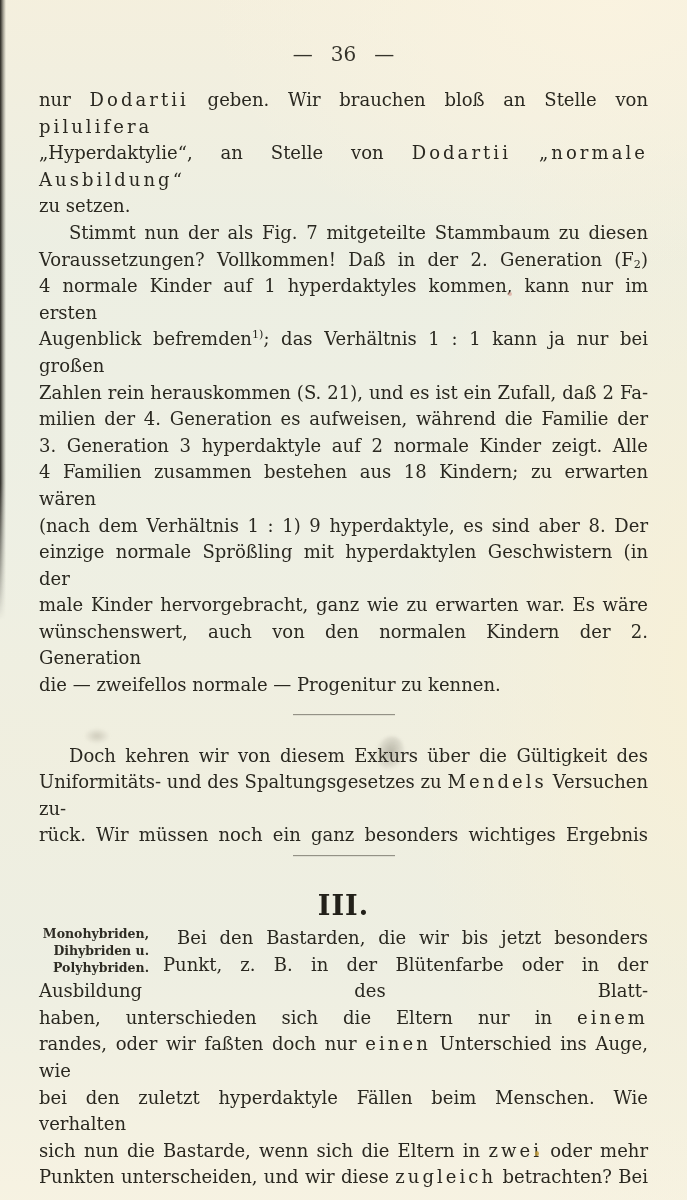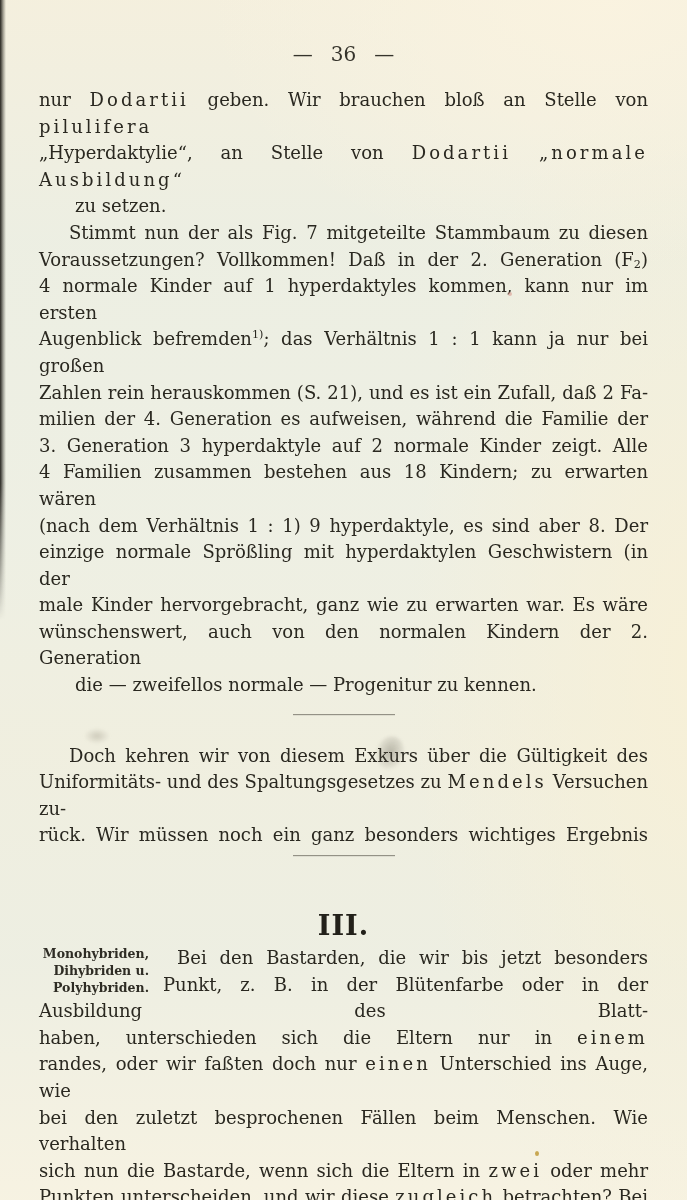--- a/index.html
+++ b/index.html
@@ -27,30 +27,30 @@
     position:absolute;top:42px;left:0;right:0;
     display:flex;justify-content:center;align-items:center;gap:18px;
     font-size:20px;color:#35332b;
   }
   .textblock{
     position:absolute;left:39px;top:87px;width:609px;
     font-size:18px;line-height:26.6px;
     text-rendering:optimizeLegibility;
   }
   .tline{text-align:justify;text-align-last:justify;}
-  .tline.last{text-align-last:left;margin-left:36px;}
+  .tline.last{text-align-last:left;}
   .indent-first .tline:first-child{text-indent:30px;}
   .g{letter-spacing:0.17em;}
   sup{font-size:0.62em;vertical-align:super;line-height:0;}
   sub{font-size:0.62em;vertical-align:-0.15em;line-height:0;}
   .divider{height:1px;width:102px;background:rgba(72,70,60,0.55);box-shadow:0 0.5px 0 rgba(72,70,60,0.2);}
   .div1{margin:15px auto 28px;}
   .div2{margin:6px auto 0;}
   .heading{
-    margin:54px 0 3px;font-size:27px;line-height:32px;font-weight:bold;
+    margin:34px 0 3px;font-size:27px;line-height:32px;font-weight:bold;
     text-align:center;color:#23211a;letter-spacing:1px;
   }
   .para4wrap{position:relative;}
   .margin-note{
     float:left;width:110px;height:52px;margin-right:14px;
     font-size:12.5px;font-weight:bold;line-height:17px;
     color:#2e2c24;text-align:right;
   }
   .para4 .tline:first-child{text-indent:14px;}
   .stain{position:absolute;pointer-events:none;}
@@ -115,21 +115,21 @@
       <div class="margin-note">
         <div>Monohybriden,</div>
         <div>Dihybriden u.</div>
         <div>Polyhybriden.</div>
       </div>
       <div class="para para4">
           <div class="tline">Bei den Bastarden, die wir bis jetzt besonders</div>
           <div class="tline">Punkt, z. B. in der Blütenfarbe oder in der Ausbildung des Blatt-</div>
           <div class="tline">haben, unterschieden sich die Eltern nur in <span class="g">einem</span></div>
           <div class="tline">randes, oder wir faßten doch nur <span class="g">einen</span> Unterschied ins Auge, wie</div>
-          <div class="tline">bei den zuletzt besprochenen Fällen beim Menschen.  Wie verhalten</div>
+          <div class="tline">bei den zuletzt hyperdaktyle Fällen beim Menschen.  Wie verhalten</div>
           <div class="tline">sich nun die Bastarde, wenn sich die Eltern in <span class="g">zwei</span> oder mehr</div>
           <div class="tline">Punkten unterscheiden, und wir diese <span class="g">zugleich</span> betrachten?  Bei</div>
         </div>
     </div>
 
   </div>
 
   <div class="stain stain-smudge1"></div>
   <div class="stain stain-smudge2"></div>
   <div class="stain stain-speck-orange"></div>

